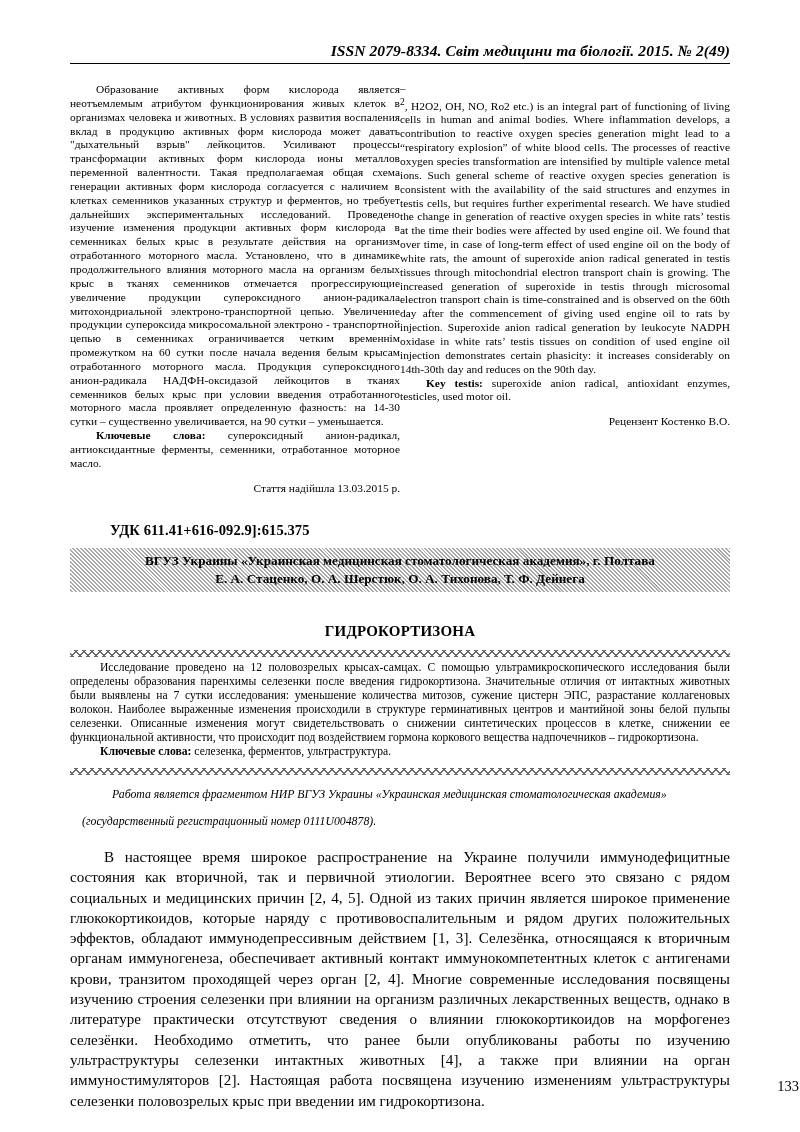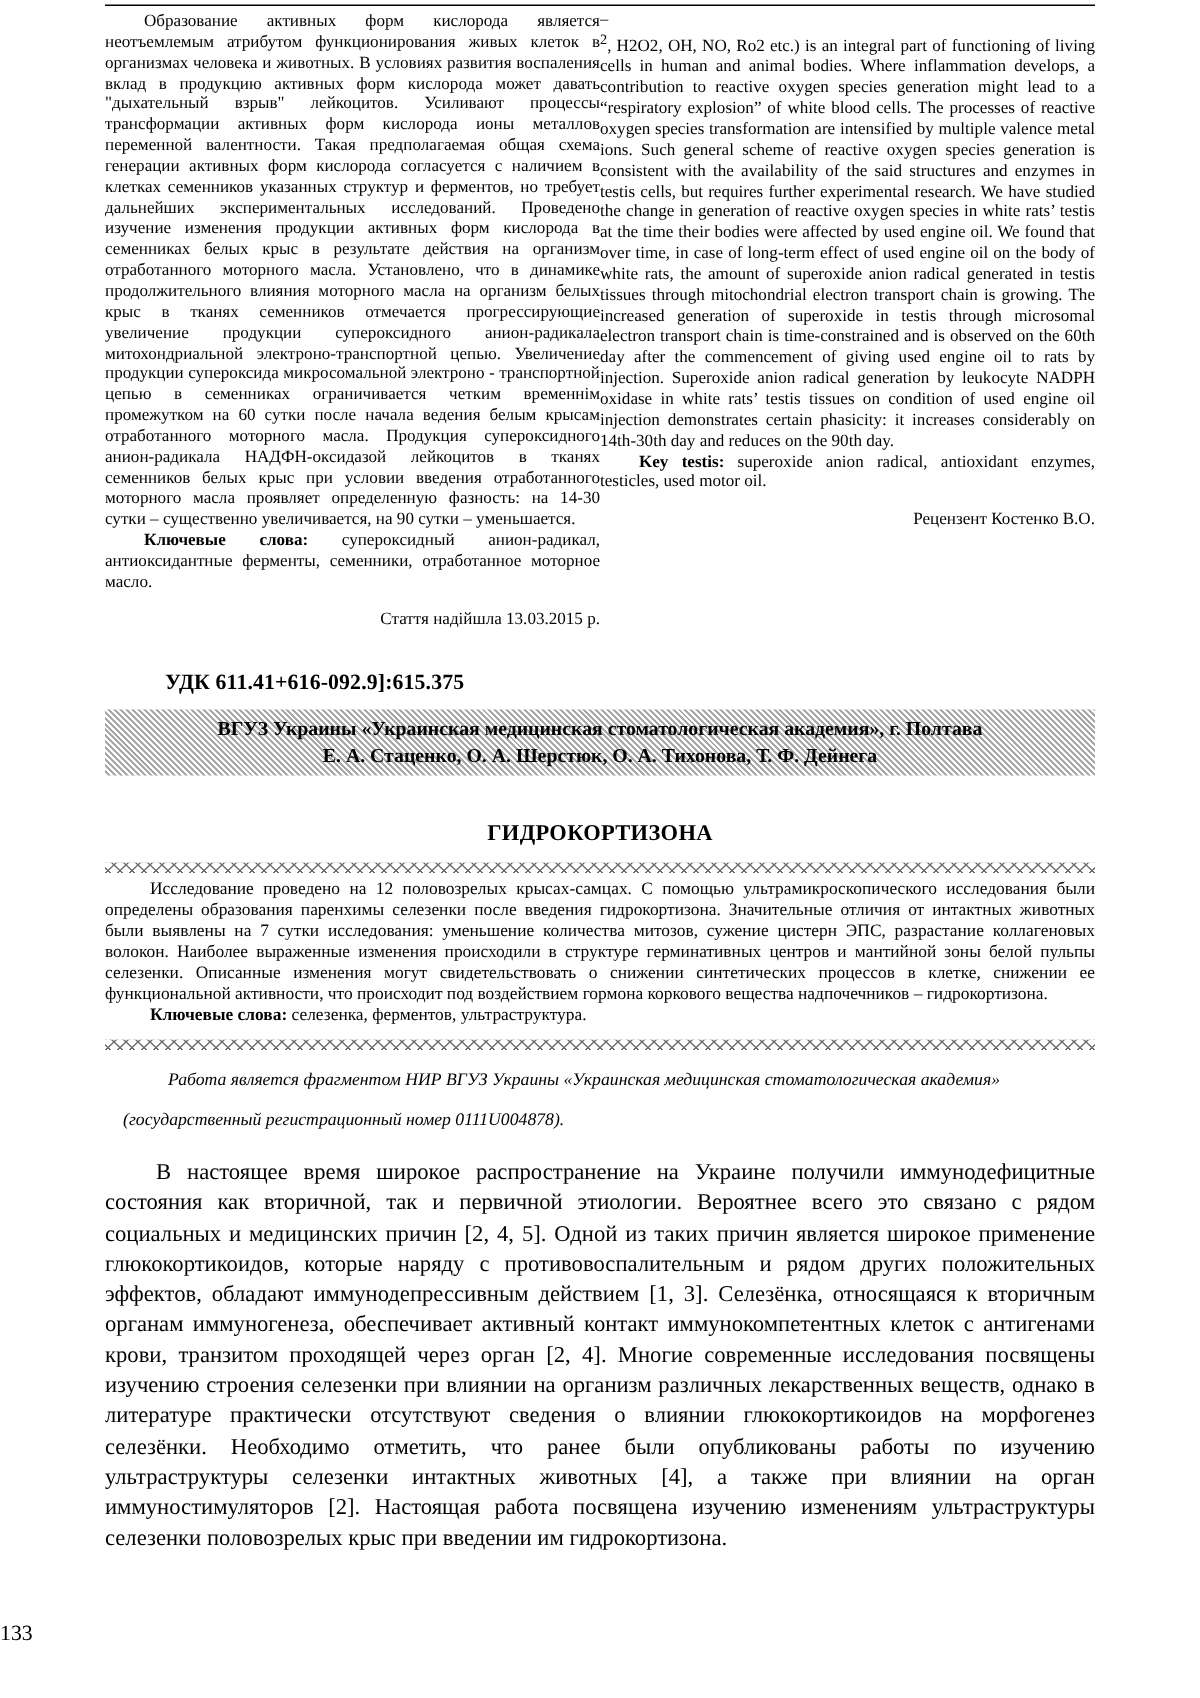--- a/index.html
+++ b/index.html
@@ -35,21 +35,21 @@
   }
   .rule {
     border: 0;
     border-top: 1.4px solid #000;
     margin: 3px 0 0 0;
   }
 
   
   .abstract-cols {
     display: flex;
-    margin-top: 4px;
+    margin-top: 19px;
   }
   .col {
     width: 50%;
     font-size: 11.4px;
     line-height: 1.215;
     text-align: justify;
     hyphens: none;
   }
   .col p {
     margin: 0;
@@ -149,31 +149,32 @@
   }
   .body-text p {
     margin: 0;
     text-indent: 34px;
   }
 
   
   .folio {
     position: absolute;
     left: 0;
-    right: 16px;
+    right: 1px;
     bottom: 37px;
-    text-align: left;
+    text-align: right;
     font-size: 14.5px;
   }
 </style>
 </head>
 <body>
 
 <div class="page">
 
+  <div class="running-head">ISSN 2079-8334. Світ медицини та біології. 2015. № 2(49)</div>
   <hr class="rule">
 
   <div class="abstract-cols">
 
     <div class="col">
       <p>Образование активных форм кислорода является неотъемлемым атрибутом функционирования живых клеток в организмах человека и животных. В условиях развития воспаления вклад в продукцию активных форм кислорода может давать "дыхательный взрыв" лейкоцитов. Усиливают процессы трансформации активных форм кислорода ионы металлов переменной валентности. Такая предполагаемая общая схема генерации активных форм кислорода согласуется с наличием в клетках семенников указанных структур и ферментов, но требует дальнейших экспериментальных исследований. Проведено изучение изменения продукции активных форм кислорода в семенниках белых крыс в результате действия на организм отработанного моторного масла. Установлено, что в динамике продолжительного влияния моторного масла на организм белых крыс в тканях семенников отмечается прогрессирующие увеличение продукции супероксидного анион-радикала митохондриальной электроно-транспортной цепью. Увеличение продукции супероксида микросомальной электроно - транспортной цепью в семенниках ограничивается четким временнім промежутком на 60 сутки после начала ведения белым крысам отработанного моторного масла. Продукция супероксидного анион-радикала НАДФН-оксидазой лейкоцитов в тканях семенников белых крыс при условии введения отработанного моторного масла проявляет определенную фазность: на 14-30 сутки – существенно увеличивается, на 90 сутки – уменьшается.</p>
       <p><span class="kw">Ключевые слова:</span><span> супероксидный анион-радикал, антиоксидантные ферменты, семенники, отработанное моторное масло.</span></p>
       <p class="rightalign">Стаття надійшла 13.03.2015 р.</p>
     </div>
 

